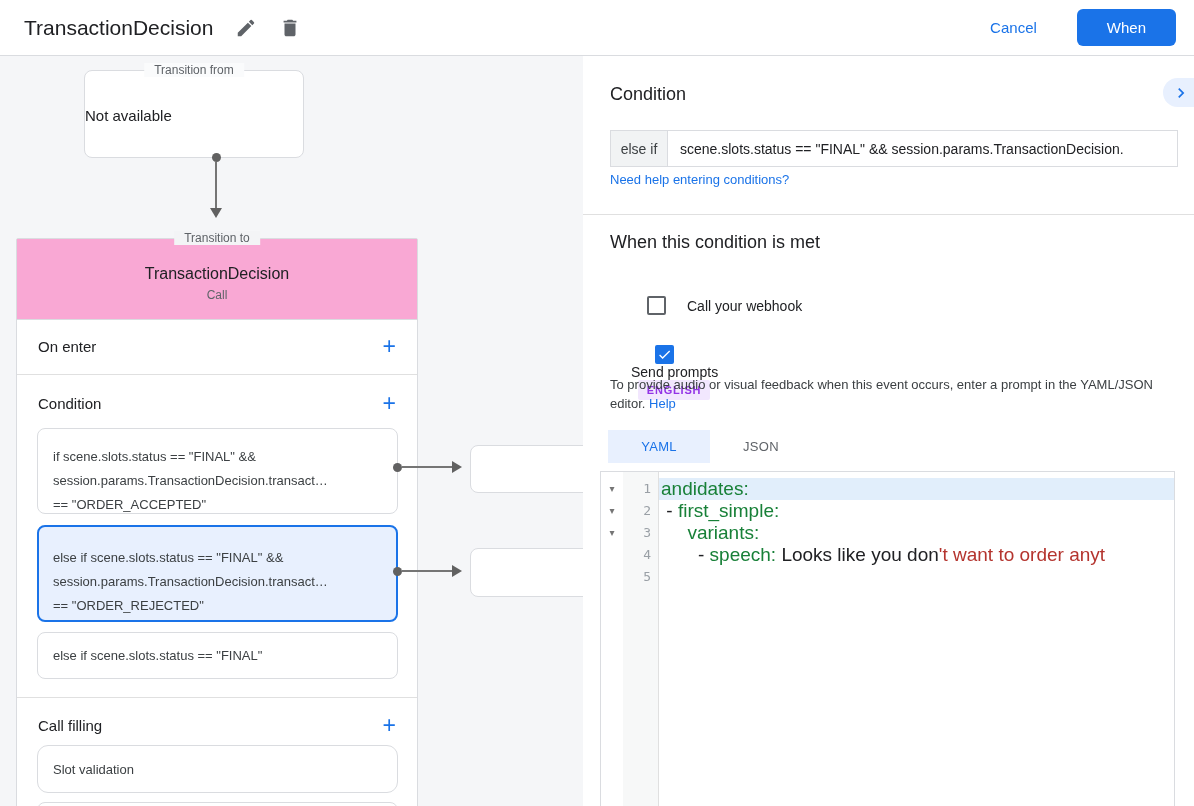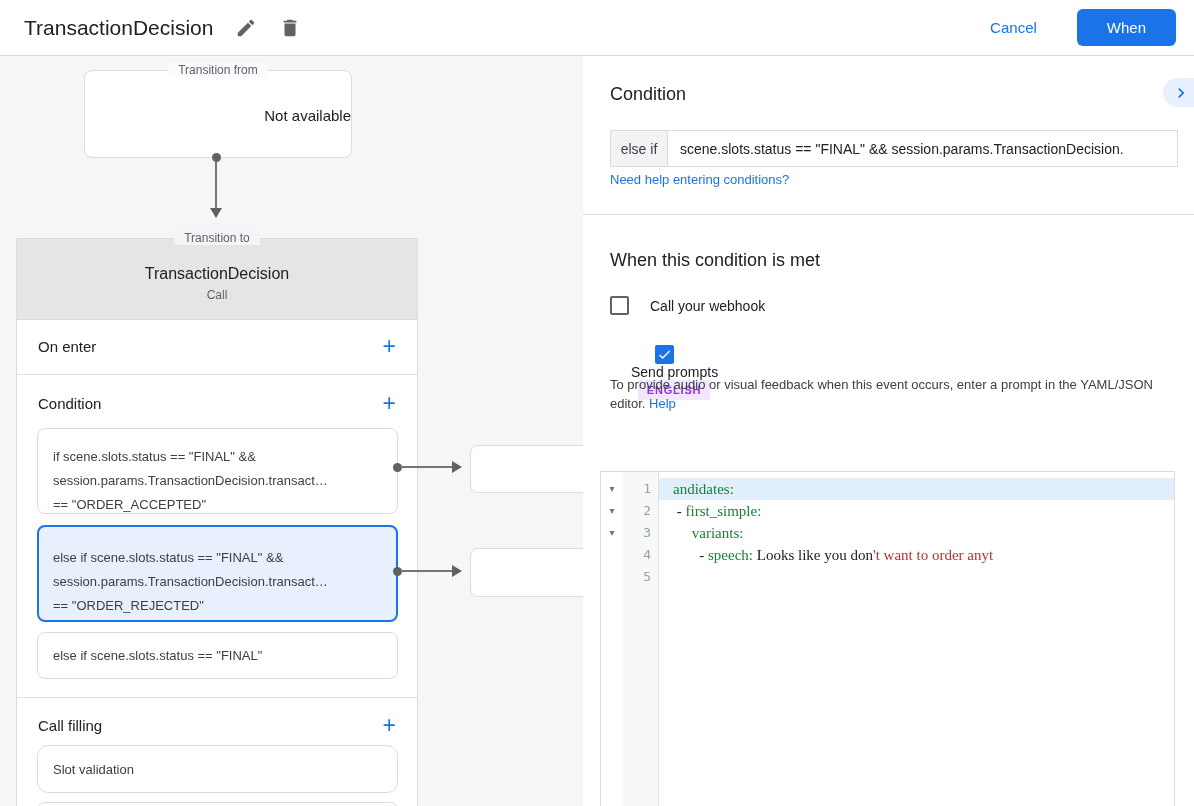--- a/index.html
+++ b/index.html
@@ -16,34 +16,34 @@
   .appbar-spacer { flex:1; }
   .btn-cancel { color:#1a73e8; font-size:15px; font-weight:500; margin-right:40px; cursor:pointer; }
   .btn-save { background:#1a73e8; color:#fff; font-size:15px; font-weight:500; border:none;
               border-radius:6px; padding:0 30px; height:37px; margin-right:18px; cursor:pointer; }
 
   
   .canvas { position:absolute; left:0; top:56px; width:583px; height:750px; background:#f5f6f8; overflow:hidden; }
   .node { position:absolute; background:#fff; border:1px solid #dadce0; border-radius:8px; }
   .legend { position:absolute; top:-8px; left:50%; transform:translateX(-50%); padding:0 10px;
             font-size:12px; color:#5f6368; background:#f5f6f8; white-space:nowrap; }
-  .tfrom { left:84px; top:14px; width:268px; height:88px; text-align:right; }
+  .tfrom { left:84px; top:14px; width:220px; height:88px; text-align:left; }
   .tfrom-text { margin-top:36px; font-size:15px; color:#202124; }
 
   .conn-dot { position:absolute; width:9px; height:9px; border-radius:50%; background:#616161; }
   .conn-vline { position:absolute; width:2px; background:#757575; }
   .arrow-down { position:absolute; width:0; height:0; border-left:6px solid transparent;
                 border-right:6px solid transparent; border-top:10px solid #616161; }
   .conn-hline { position:absolute; height:2px; background:#757575; }
   .arrow-right { position:absolute; width:0; height:0; border-top:6px solid transparent;
                  border-bottom:6px solid transparent; border-left:10px solid #616161; }
 
   .scene-card { position:absolute; left:16px; top:182px; width:402px; height:600px;
                 background:#fff; border:1px solid #dadce0; border-radius:2px; }
-  .scene-head { position:relative; height:81px; background:#e5e5e5; border-bottom:1px solid #dadce0;
+  .scene-head { position:relative; height:81px; background:#f9a8d4; border-bottom:1px solid #dadce0;
                 text-align:center; }
   .scene-head .legend { background:#f3f4f6; }
   .scene-name { padding-top:26px; font-size:16px; color:#202124; }
   .scene-type { margin-top:5px; font-size:12px; color:#5f6368; }
 
   .sec-row { position:absolute; left:16px; width:402px; display:flex; align-items:center;
              padding:0 22px; font-size:15px; color:#202124; }
   .sec-row .plus { margin-left:auto; color:#1a73e8; font-size:23px; font-weight:400; cursor:pointer; line-height:1; }
   .sec-divider { position:absolute; left:17px; width:400px; height:1px; background:#e0e0e0; }
 
@@ -91,22 +91,22 @@
   
   .editor { position:absolute; left:17px; top:415px; width:575px; height:400px; background:#fff;
             border:1px solid #dadce0; border-bottom:none; display:flex; }
   .gut-fold { width:22px; background:#fff; flex:none; }
   .gut-num  { width:36px; background:#f7f8f8; border-right:1px solid #e0e0e0; flex:none; }
   .code-area { flex:1; overflow:hidden; }
   .ed-row { height:22px; line-height:22px; }
   .gut-fold .ed-row { text-align:center; font-size:10px; color:#757575; cursor:pointer; }
   .gut-num .ed-row { text-align:right; padding-right:7px; font-size:13px; color:#9aa0a6;
                      font-family:"DejaVu Sans Mono", monospace; }
-  .code-area .ed-row { font-family:Liberation Serif, serif; font-size:15px;
-                       white-space:pre; padding-left:14px; }
+  .code-area .ed-row { font-family:Liberation Sans, sans-serif; font-size:19px;
+                       white-space:pre; padding-left:2px; }
   .code-area .ed-row.hl { background:#e1eefb; }
   .ed-pad { height:6px; }
   .tok-key { color:#188038; }
   .tok-plain { color:#202124; }
   .tok-str { color:#b4342e; }
 </style>
 </head>
 <body>
 
 <div id="page-root">
@@ -194,42 +194,46 @@
     </div>
 
     <div class="cond-row">
       <div class="cond-prefix">else if</div>
       <input class="cond-input" value="scene.slots.status == &quot;FINAL&quot; &amp;&amp; session.params.TransactionDecision." style="">
     </div>
     <div class="link help-cond">Need help entering conditions?</div>
 
     <div class="panel-divider"></div>
 
-    <div class="panel-h1" style="top:194px;">When this condition is met</div>
-
-    <div class="chk-row" style="top:240px;">
+    <div class="panel-h1" style="top:176px;">When this condition is met</div>
+
+    <div class="chk-row" style="top:240px;margin-left:37px;">
       <div class="chk"></div>
       <div class="chk-label">Call your webhook</div>
     </div>
 
     <div class="chk-row" style="top:289px;flex-direction:column;">
       <div class="chk checked">
         <svg viewBox="0 0 24 24">
             <path d="M9 16.17 4.83 12l-1.42 1.41L9 19 21 7l-1.41-1.41z"></path>
           </svg>
       </div>
       <div class="chk-label">Send prompts</div>
       <div class="lang-badge">ENGLISH</div>
     </div>
 
     <div class="hint">
       <span>To provide audio or visual feedback when this event occurs, enter a prompt in the YAML/JSON editor.</span>
       <span class="link" style="font-size:13px;">Help</span>
     </div>
 
+    <div class="tabs">
+      <div class="tab active">YAML</div>
+      <div class="tab">JSON</div>
+    </div>
 
     <div class="editor">
       <div class="gut-fold" id="gut-fold">
           <div class="ed-pad"></div>
           <div class="ed-row">▾</div>
           <div class="ed-row">▾</div>
           <div class="ed-row">▾</div>
           <div class="ed-row"></div>
           <div class="ed-row"></div>
         </div>

